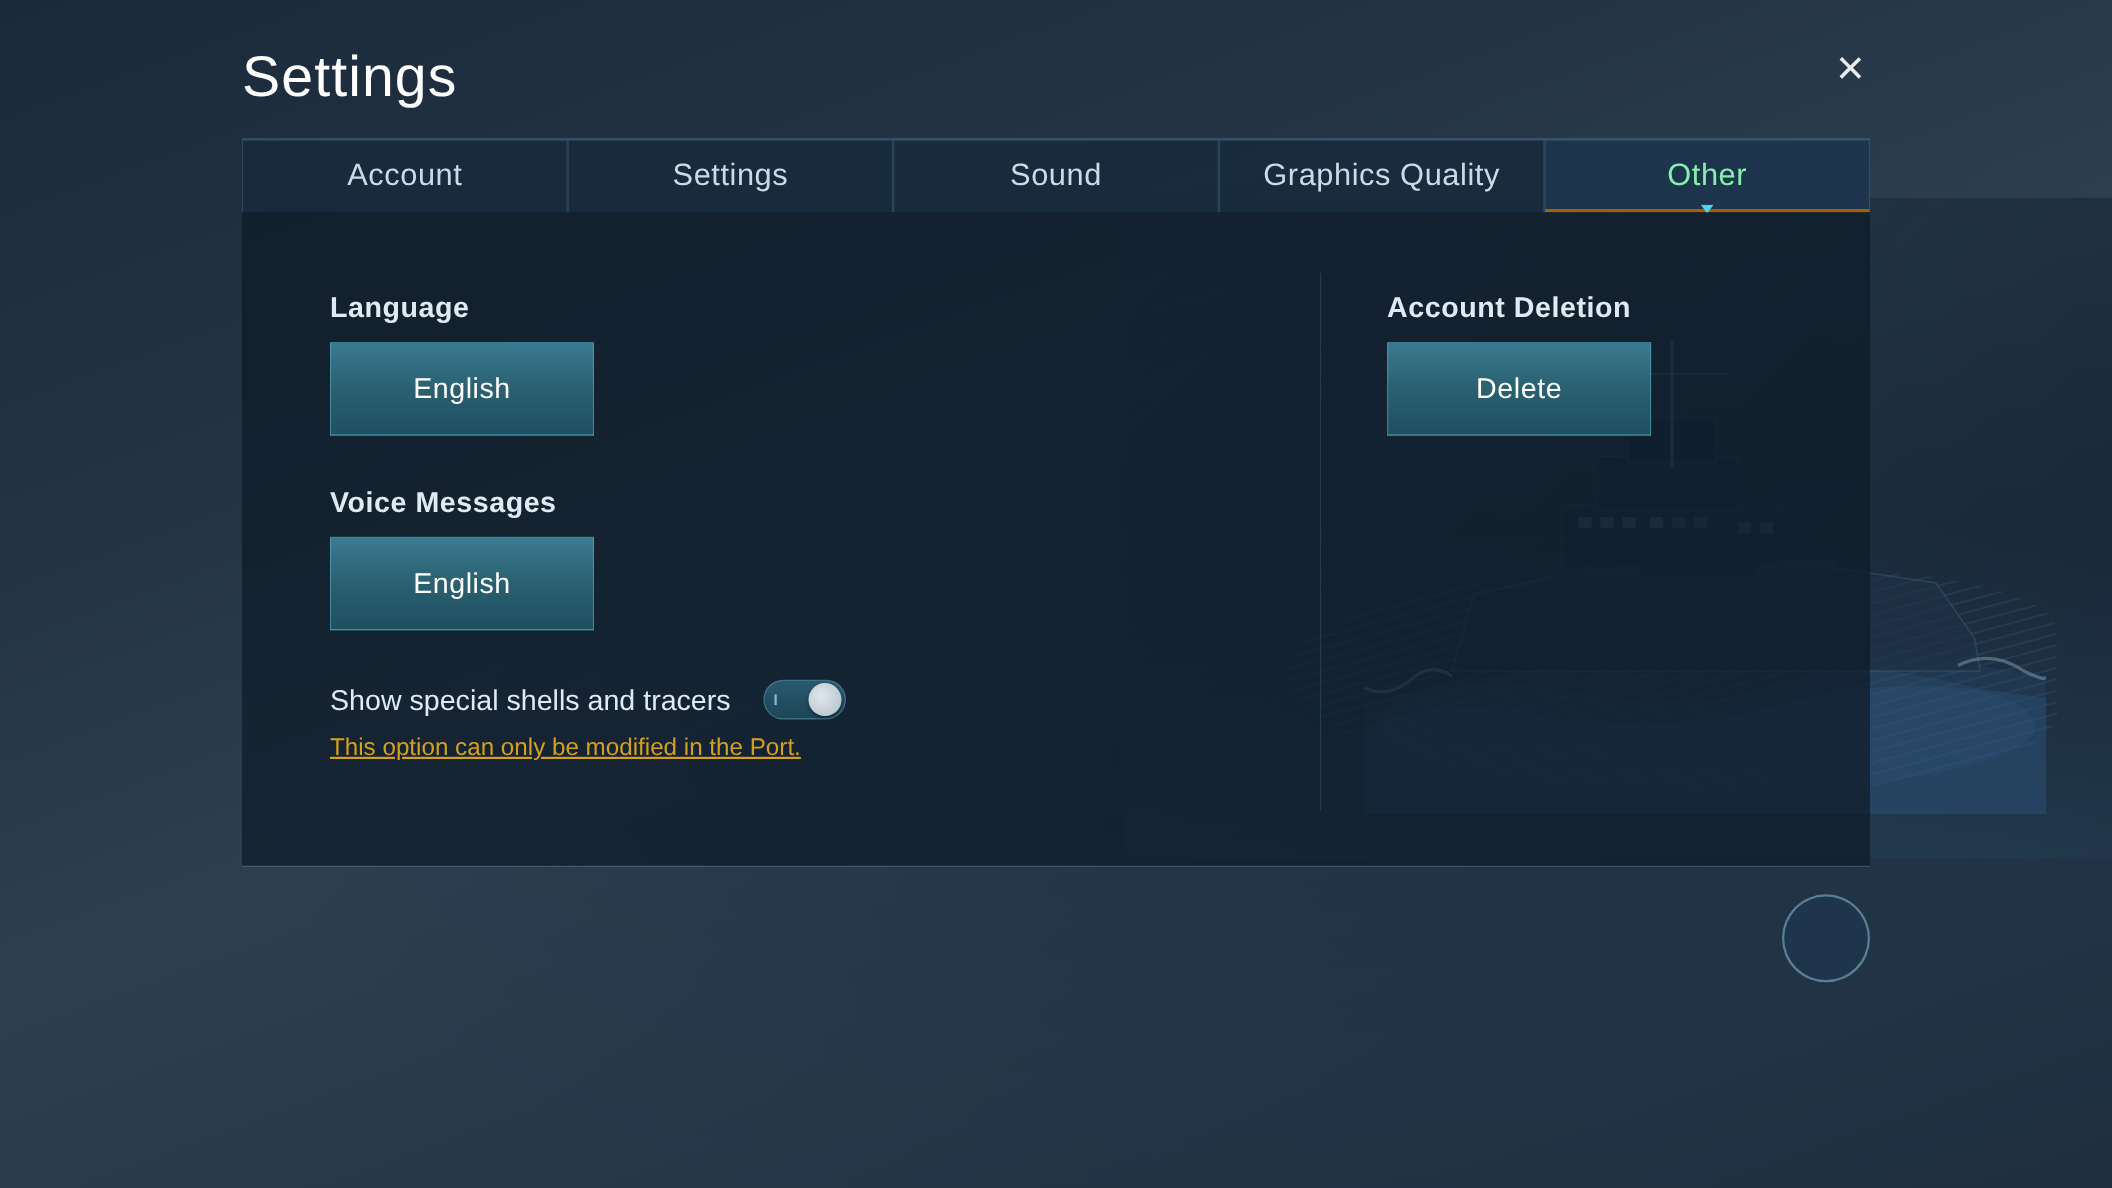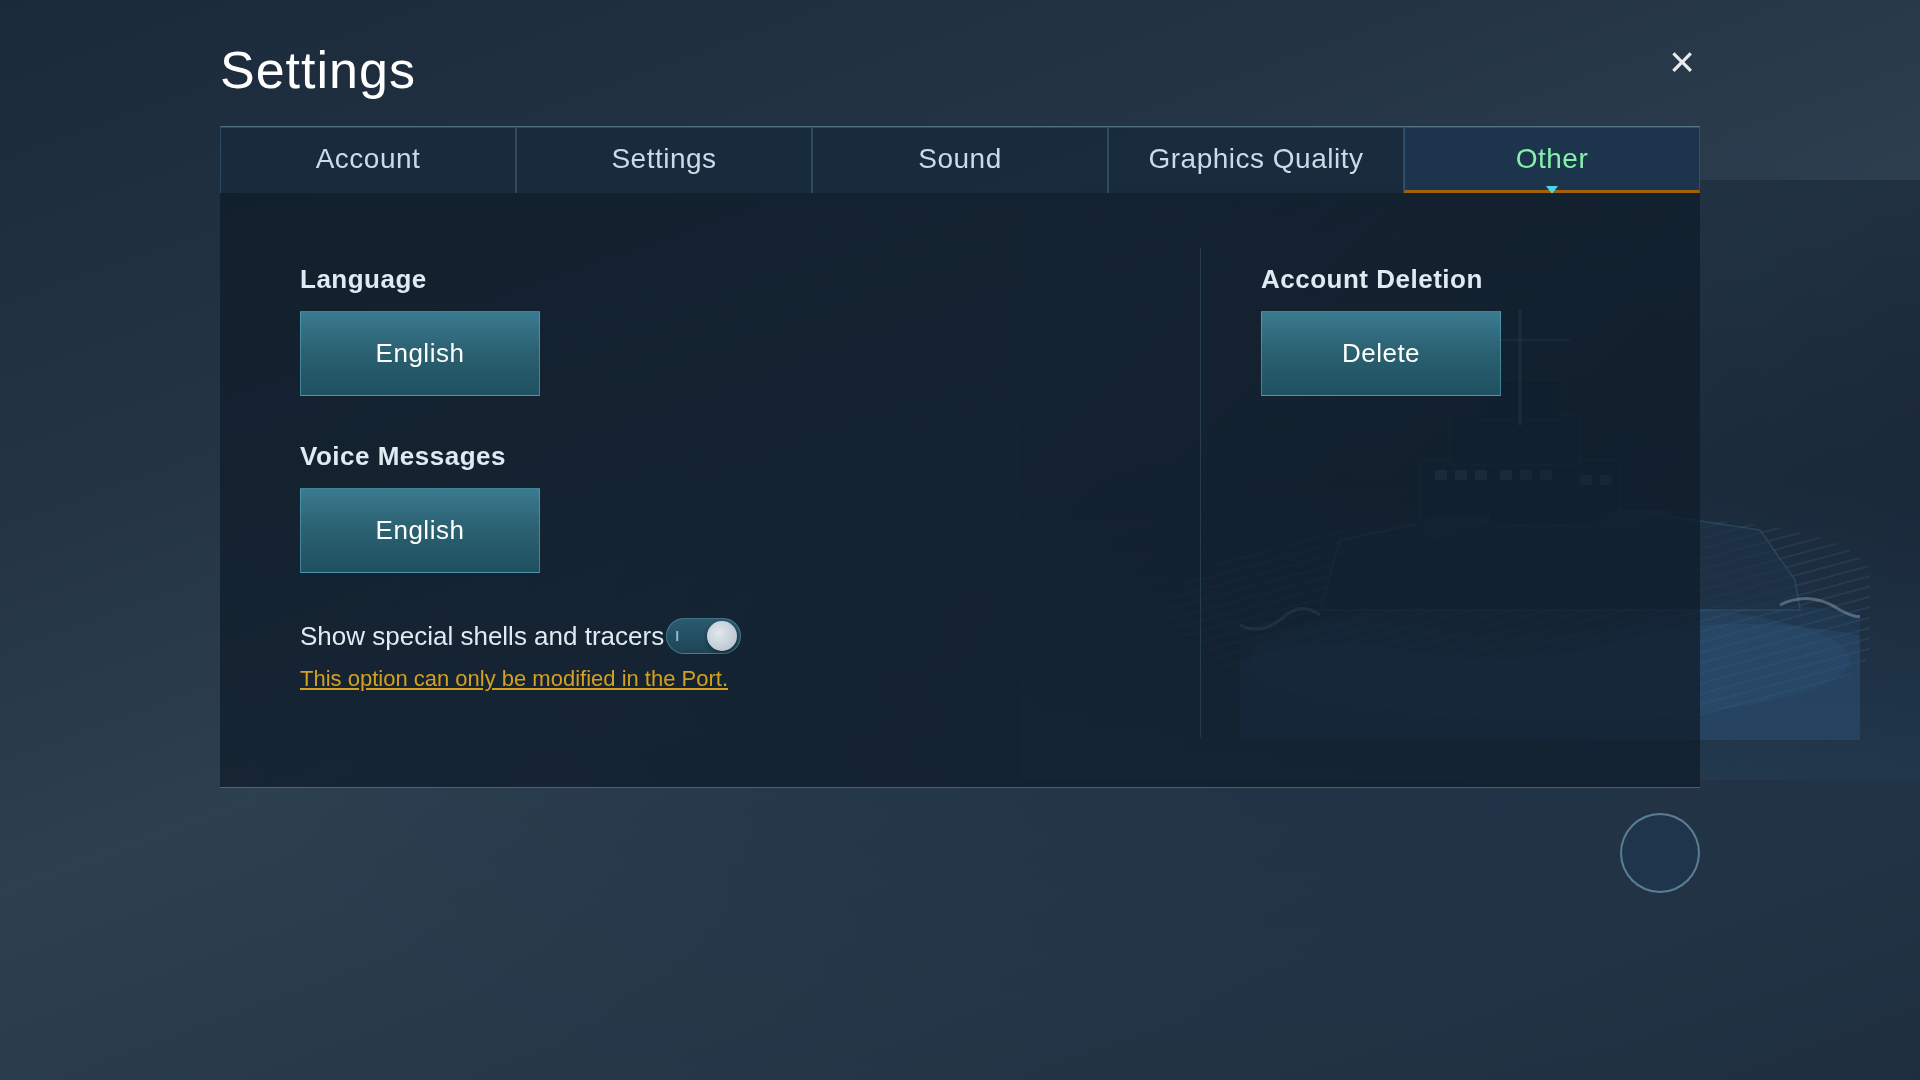--- a/index.html
+++ b/index.html
@@ -198,21 +198,21 @@
       cursor: pointer;
       letter-spacing: 0.5px;
       font-weight: 400;
       transition: all 0.2s;
     }
 
     
     .toggle-row {
       display: flex;
       align-items: center;
-      gap: 2px;
+      gap: 30px;
       margin-bottom: 12px;
     }
 
     .toggle-label {
       color: #e0eaf2;
       font-size: 26px;
       font-weight: 400;
     }
 
     .toggle-switch {

